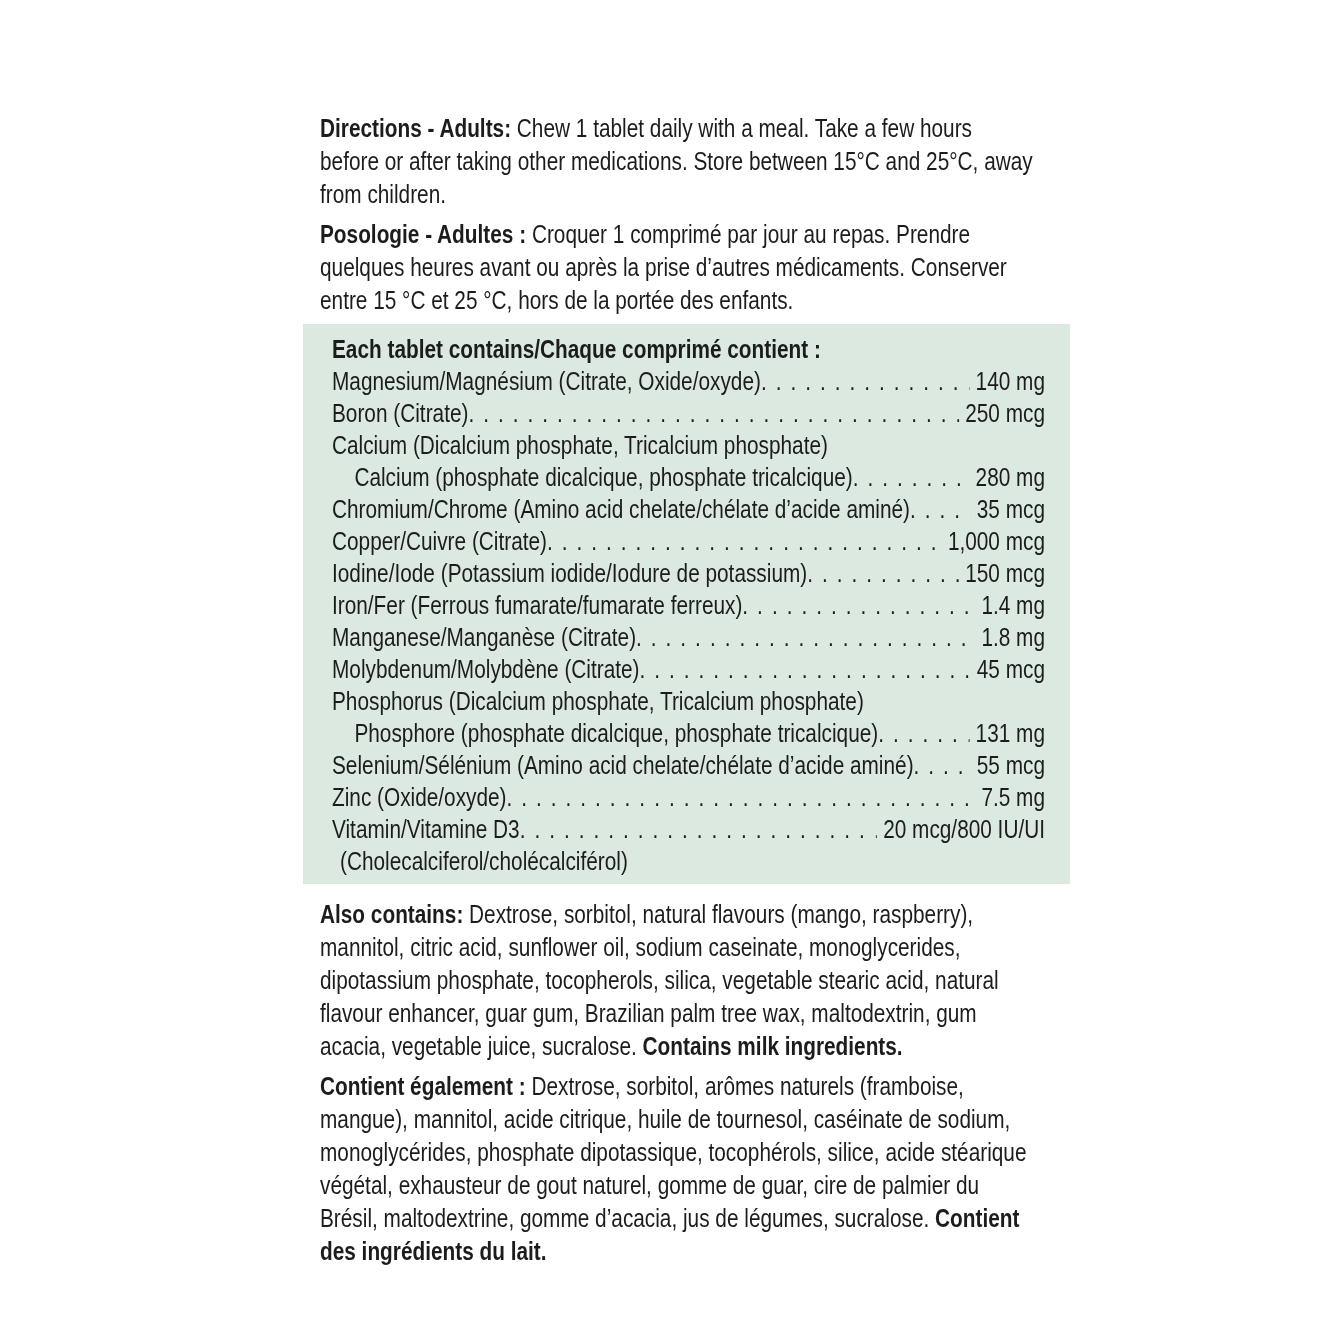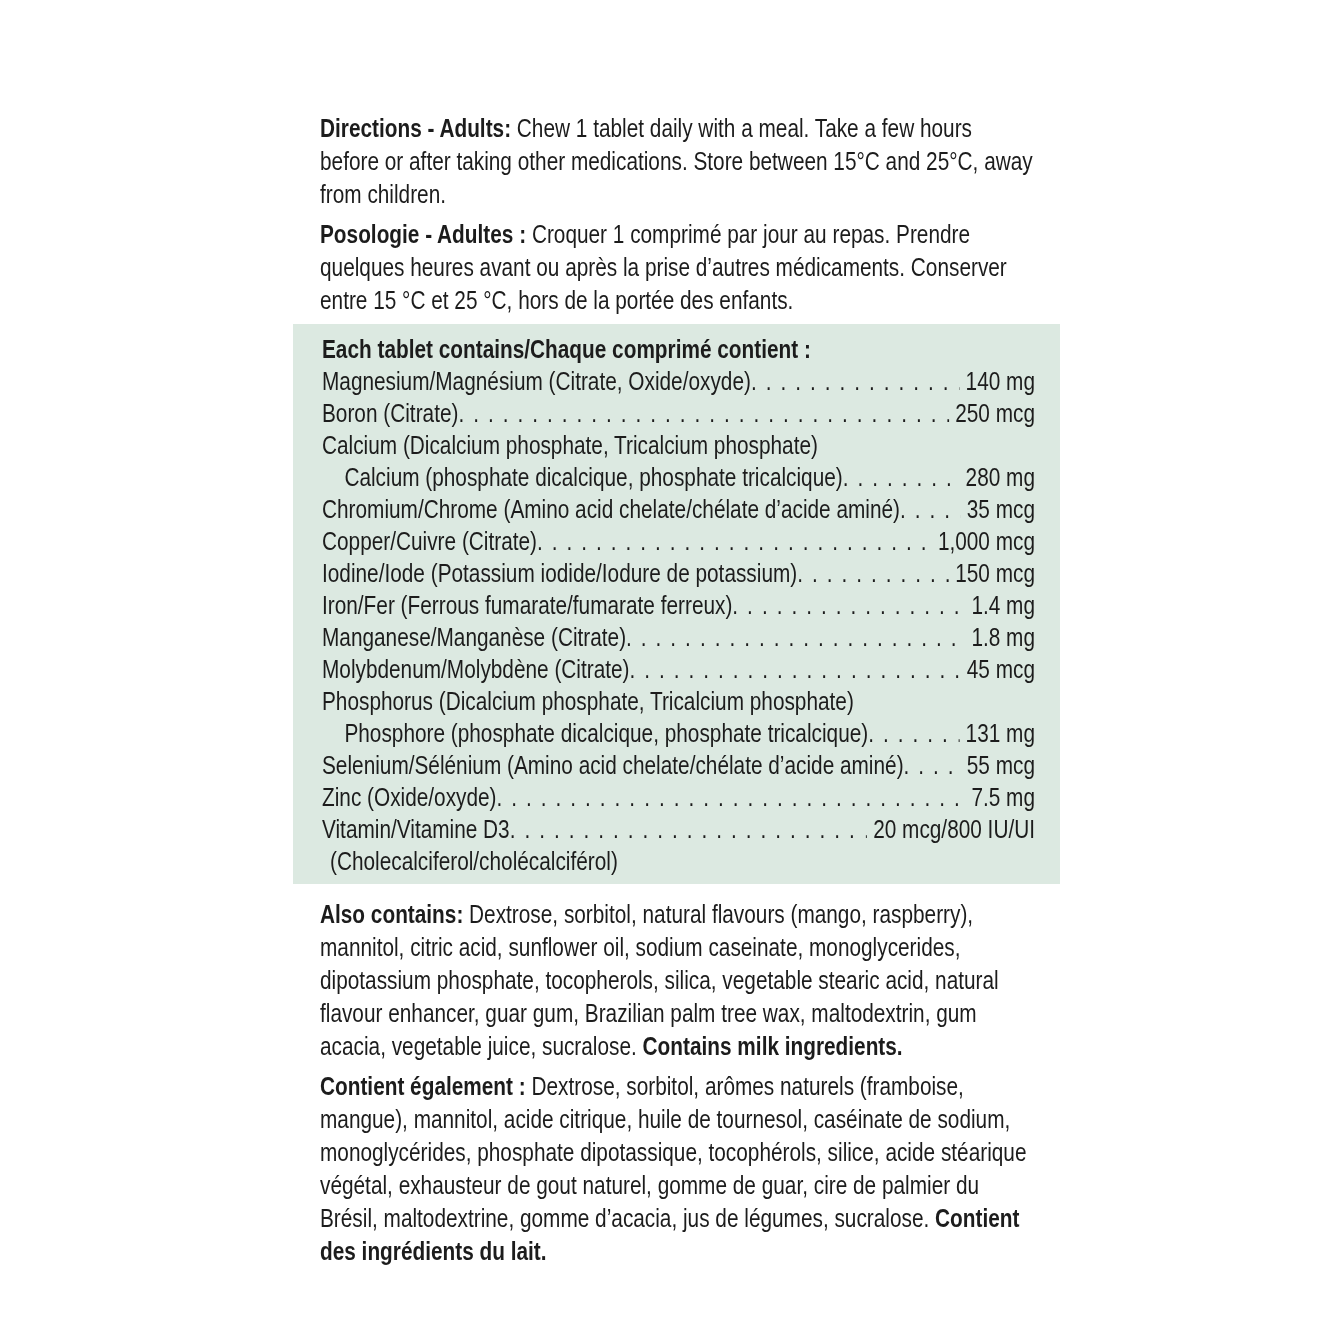--- a/index.html
+++ b/index.html
@@ -27,21 +27,21 @@
   .para-wrap { margin-left: 29px; width: 715px; }
   p.para {
     font-size: 26px;
     line-height: 33px;
     margin: 0 0 7px 0;
     letter-spacing: 0;
   }
   strong, .b { font-weight: bold; }
   .panel {
     width: 767px;
-    margin: 5px 0 14px 2px;
+    margin: 5px 0 14px 12px;
     padding: 9px 25px 7px 29px;
   }
   .panel-heading {
     font-size: 26px;
     line-height: 32px;
     font-weight: bold;
     white-space: nowrap;
   }
   .ing-table { width: 100%; }
   .row {

